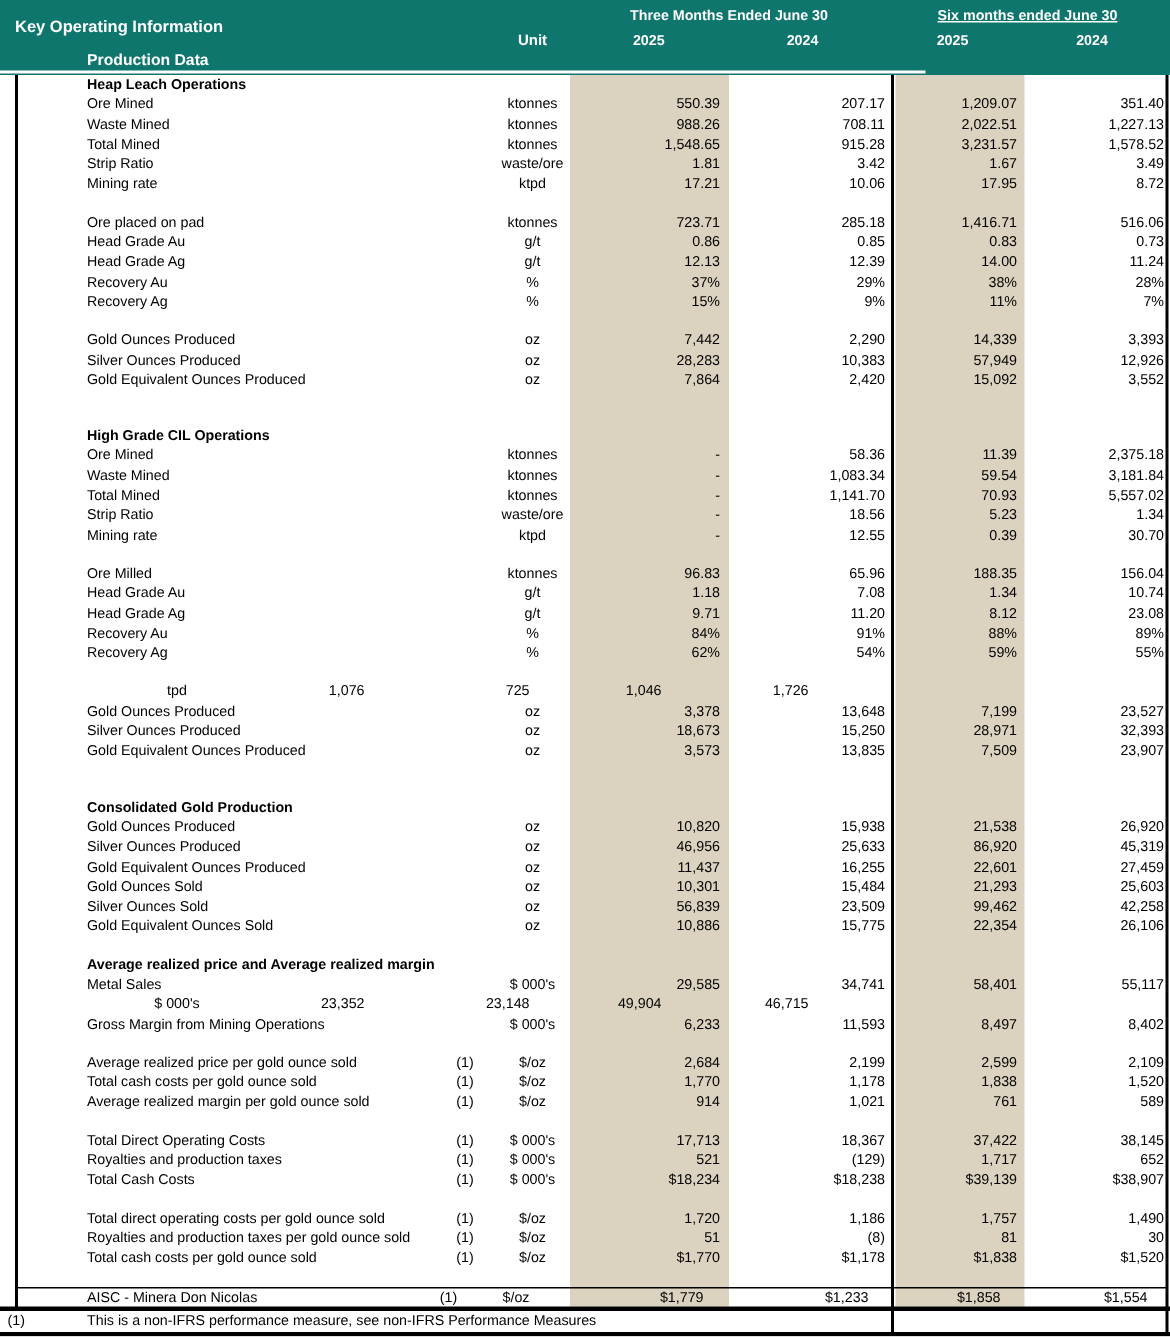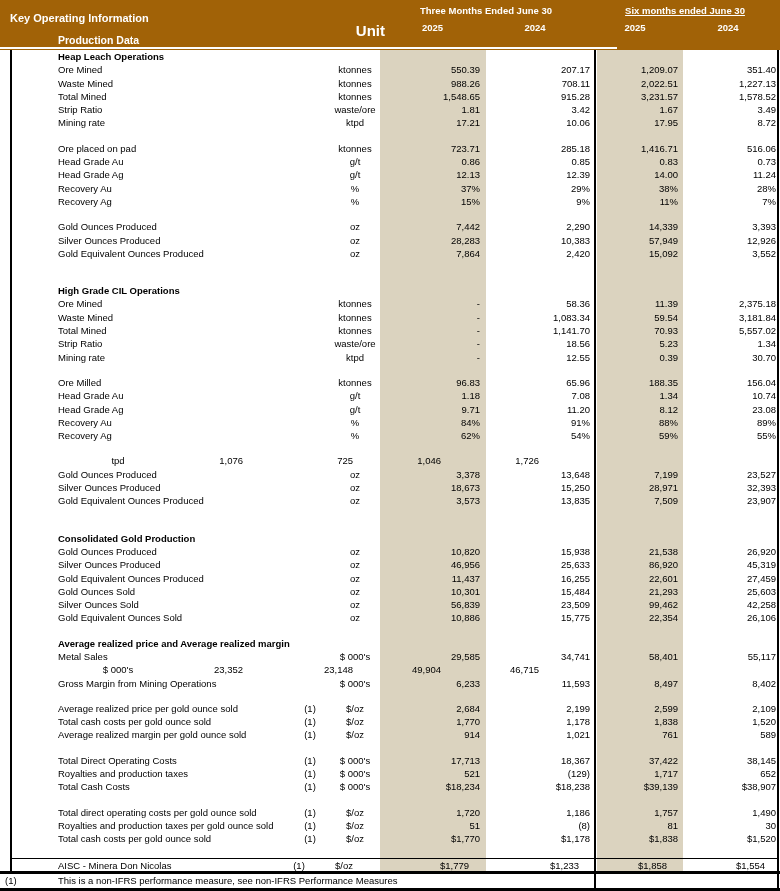--- a/index.html
+++ b/index.html
@@ -14,21 +14,21 @@
   }
   
   .header-band {
     position:absolute; top:0; left:0; width:780px; height:50px;
     background:#000; color:#fff;
   }
   .grp { position:absolute; top:5px; font-size:9.5px; font-weight:bold; text-align:center; }
   .grp1 { left:380px; width:212px; }
   .grp2 { left:592px; width:186px;text-decoration:underline; }
   .hdr-title { position:absolute; top:12px; left:10px; font-size:11px; font-weight:bold; }
-  .hdr-unit { position:absolute; top:22px; left:325px; width:60px; font-size:15px; font-weight:bold; text-align:right; }
+  .hdr-unit { position:absolute; top:22px; left:325px; width:60px; font-size:10px; font-weight:bold; text-align:center; }
   .hdr-year { position:absolute; top:22px; font-size:9.5px; font-weight:bold; text-align:center; }
   .y1 { left:385px; width:95px; }
   .y2 { left:480px; width:110px; }
   .y3 { left:590px; width:90px; }
   .y4 { left:680px; width:96px; }
   .hdr-sub { position:absolute; top:34px; left:58px; font-size:10.5px; font-weight:bold; }
   .hdr-underline { position:absolute; top:47px; left:0; width:617px; height:1.5px; background:#fff; }
   
   .tbody { position:absolute; top:50px; left:0; width:780px; }
   .stripe { position:absolute; top:0; bottom:0; z-index:0; }
@@ -56,21 +56,21 @@
   
   .footnote-row { position:absolute; top:874px; left:0; width:780px; height:14px; display:flex; font-size:9.5px; line-height:14px; }
   .fn-ref { width:30px; padding-left:5px; }
   .fn-text { flex:1; padding-left:28px; white-space:nowrap; }
 </style>
 </head>
 <body>
 
 <div class="page">
 
-  <div class="header-band" style="background: #a16207; color: rgb(255, 255, 255);">
+  <div class="header-band" style="background: #0f766e; color: rgb(255, 255, 255);">
     <div class="grp grp1">Three Months Ended June 30</div>
     <div class="grp grp2">Six months ended June 30</div>
     <div class="hdr-title">Key Operating Information</div>
     <div class="hdr-unit">Unit</div>
     <div class="hdr-year y1">2025</div>
     <div class="hdr-year y2">2024</div>
     <div class="hdr-year y3">2025</div>
     <div class="hdr-year y4">2024</div>
     <div class="hdr-sub">Production Data</div>
     <div class="hdr-underline"></div>

